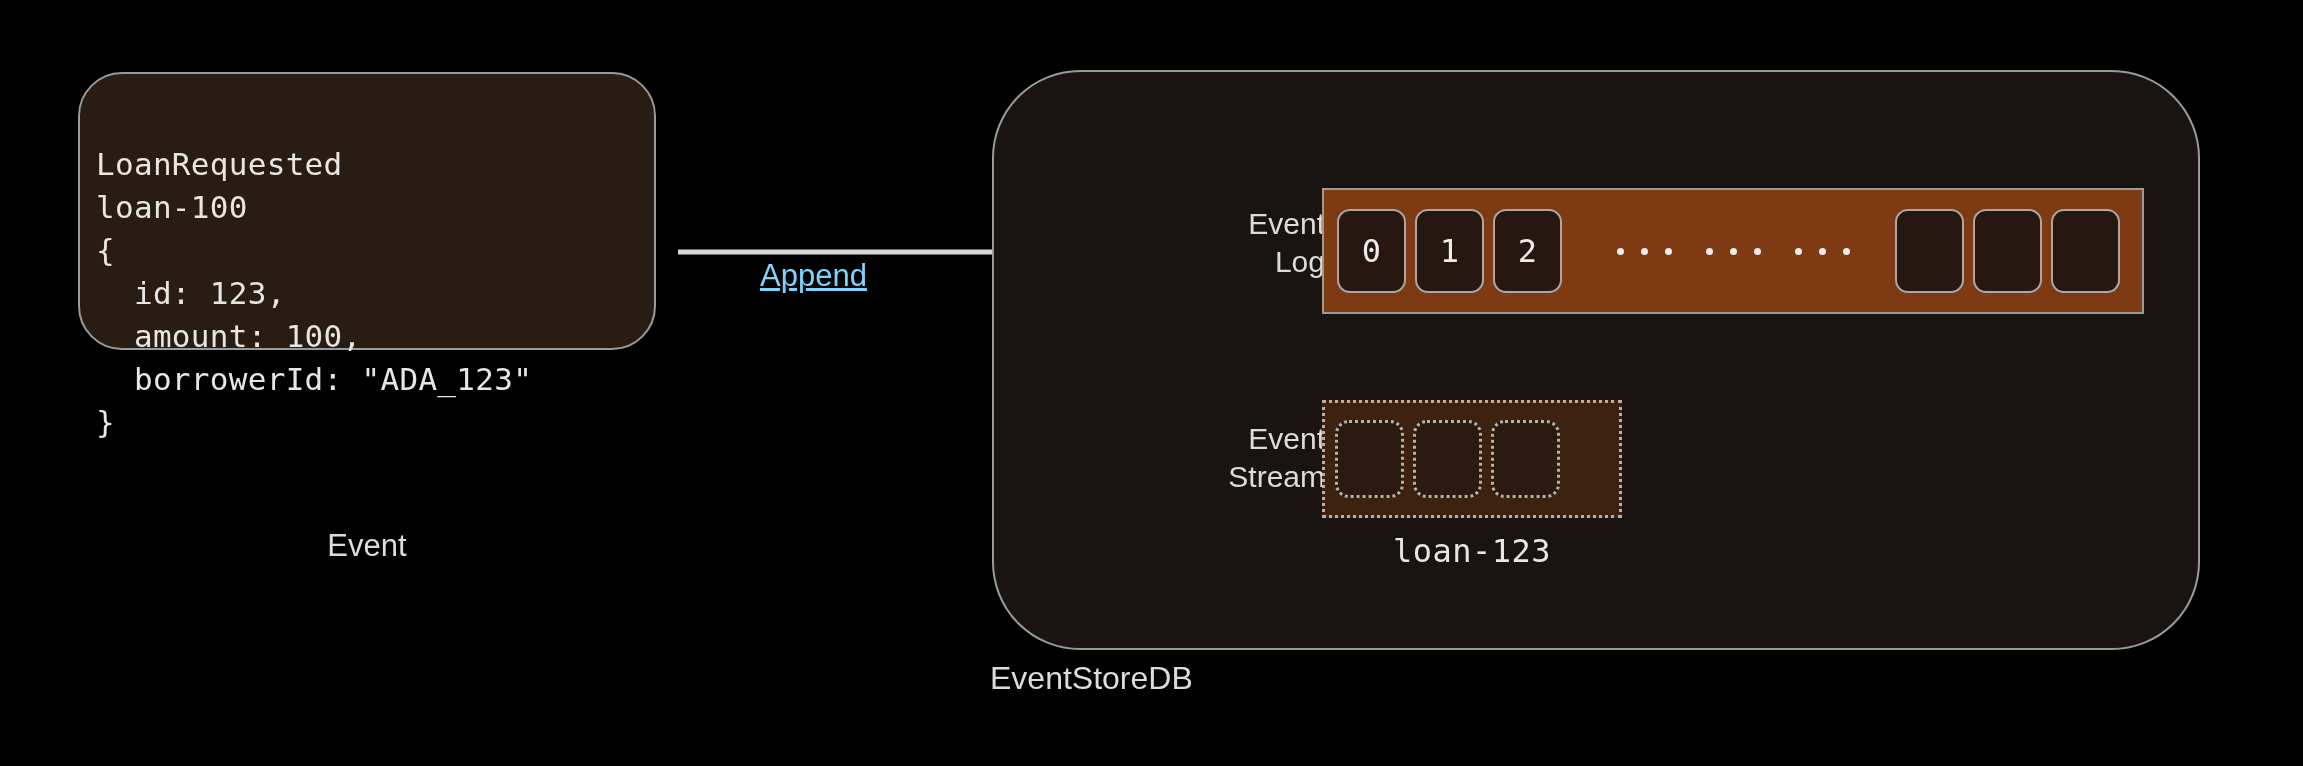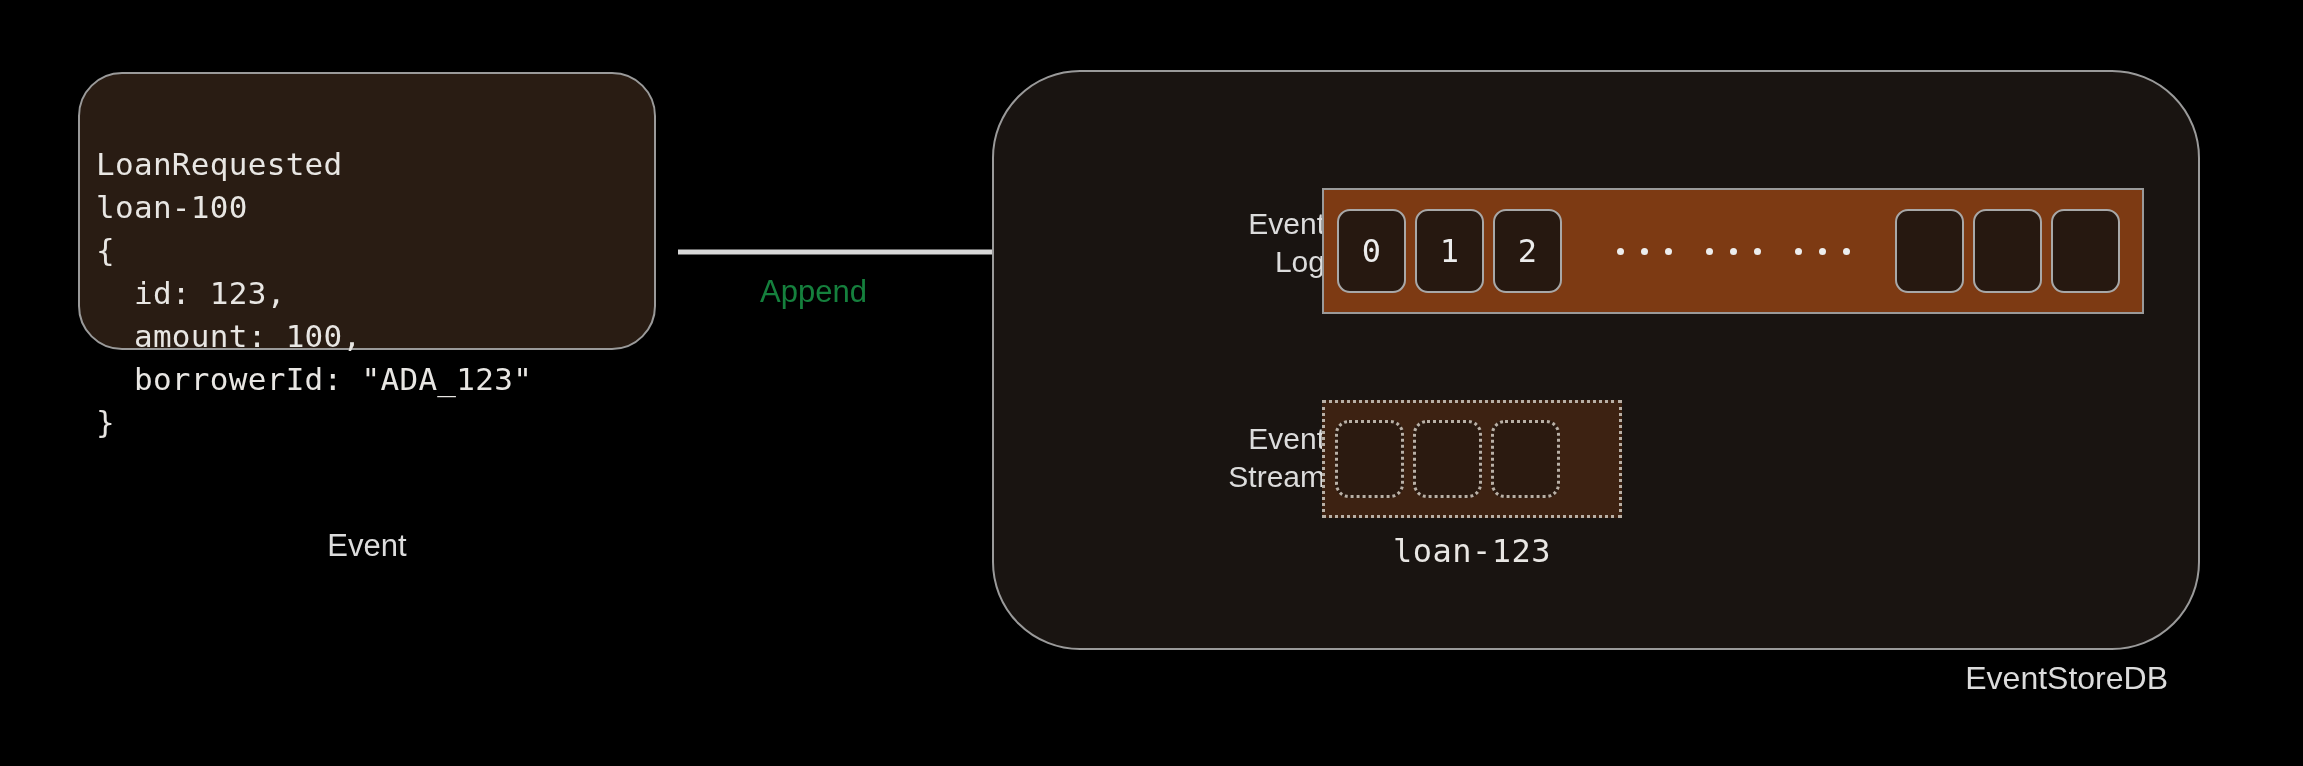--- a/index.html
+++ b/index.html
@@ -67,24 +67,24 @@
     left: 992px;
     top: 70px;
     width: 1208px;
     height: 580px;
     background: #191411;
     border: 2px solid #9a9a9a;
     border-radius: 88px;
     box-sizing: border-box;
   }
   .caption-db {
-    left: 960px;
+    left: 990px;
     top: 660px;
     width: 1208px;
-    text-align: right;
+    text-align: left;
     font-size: 32px;
   }
 
   
   .row-label {
     position: absolute;
     color: #dcdcdc;
     font-size: 30px;
     line-height: 38px;
     text-align: right;
@@ -185,24 +185,25 @@
     font-family: "DejaVu Sans Mono", "Liberation Mono", monospace;
     font-size: 32px;
     color: #e8e6e3;
     letter-spacing: 0.5px;
   }
 
   
   .append-label {
     position: absolute;
     left: 760px;
-    top: 274px;
+    top: 258px;
     font-size: 31px;
-    color: #15803d;
+    color: #7dd3fc;
     white-space: nowrap;
+    text-decoration: underline;
   }
 </style>
 </head>
 <body>
 
 <div id="canvas">
 
   <svg width="2303" height="766" style="position:absolute;left:0;top:0;pointer-events:none;">
     <defs>
       <marker id="arrowhead" markerWidth="7" markerHeight="6" refX="5.2" refY="3" orient="auto" markerUnits="strokeWidth">

